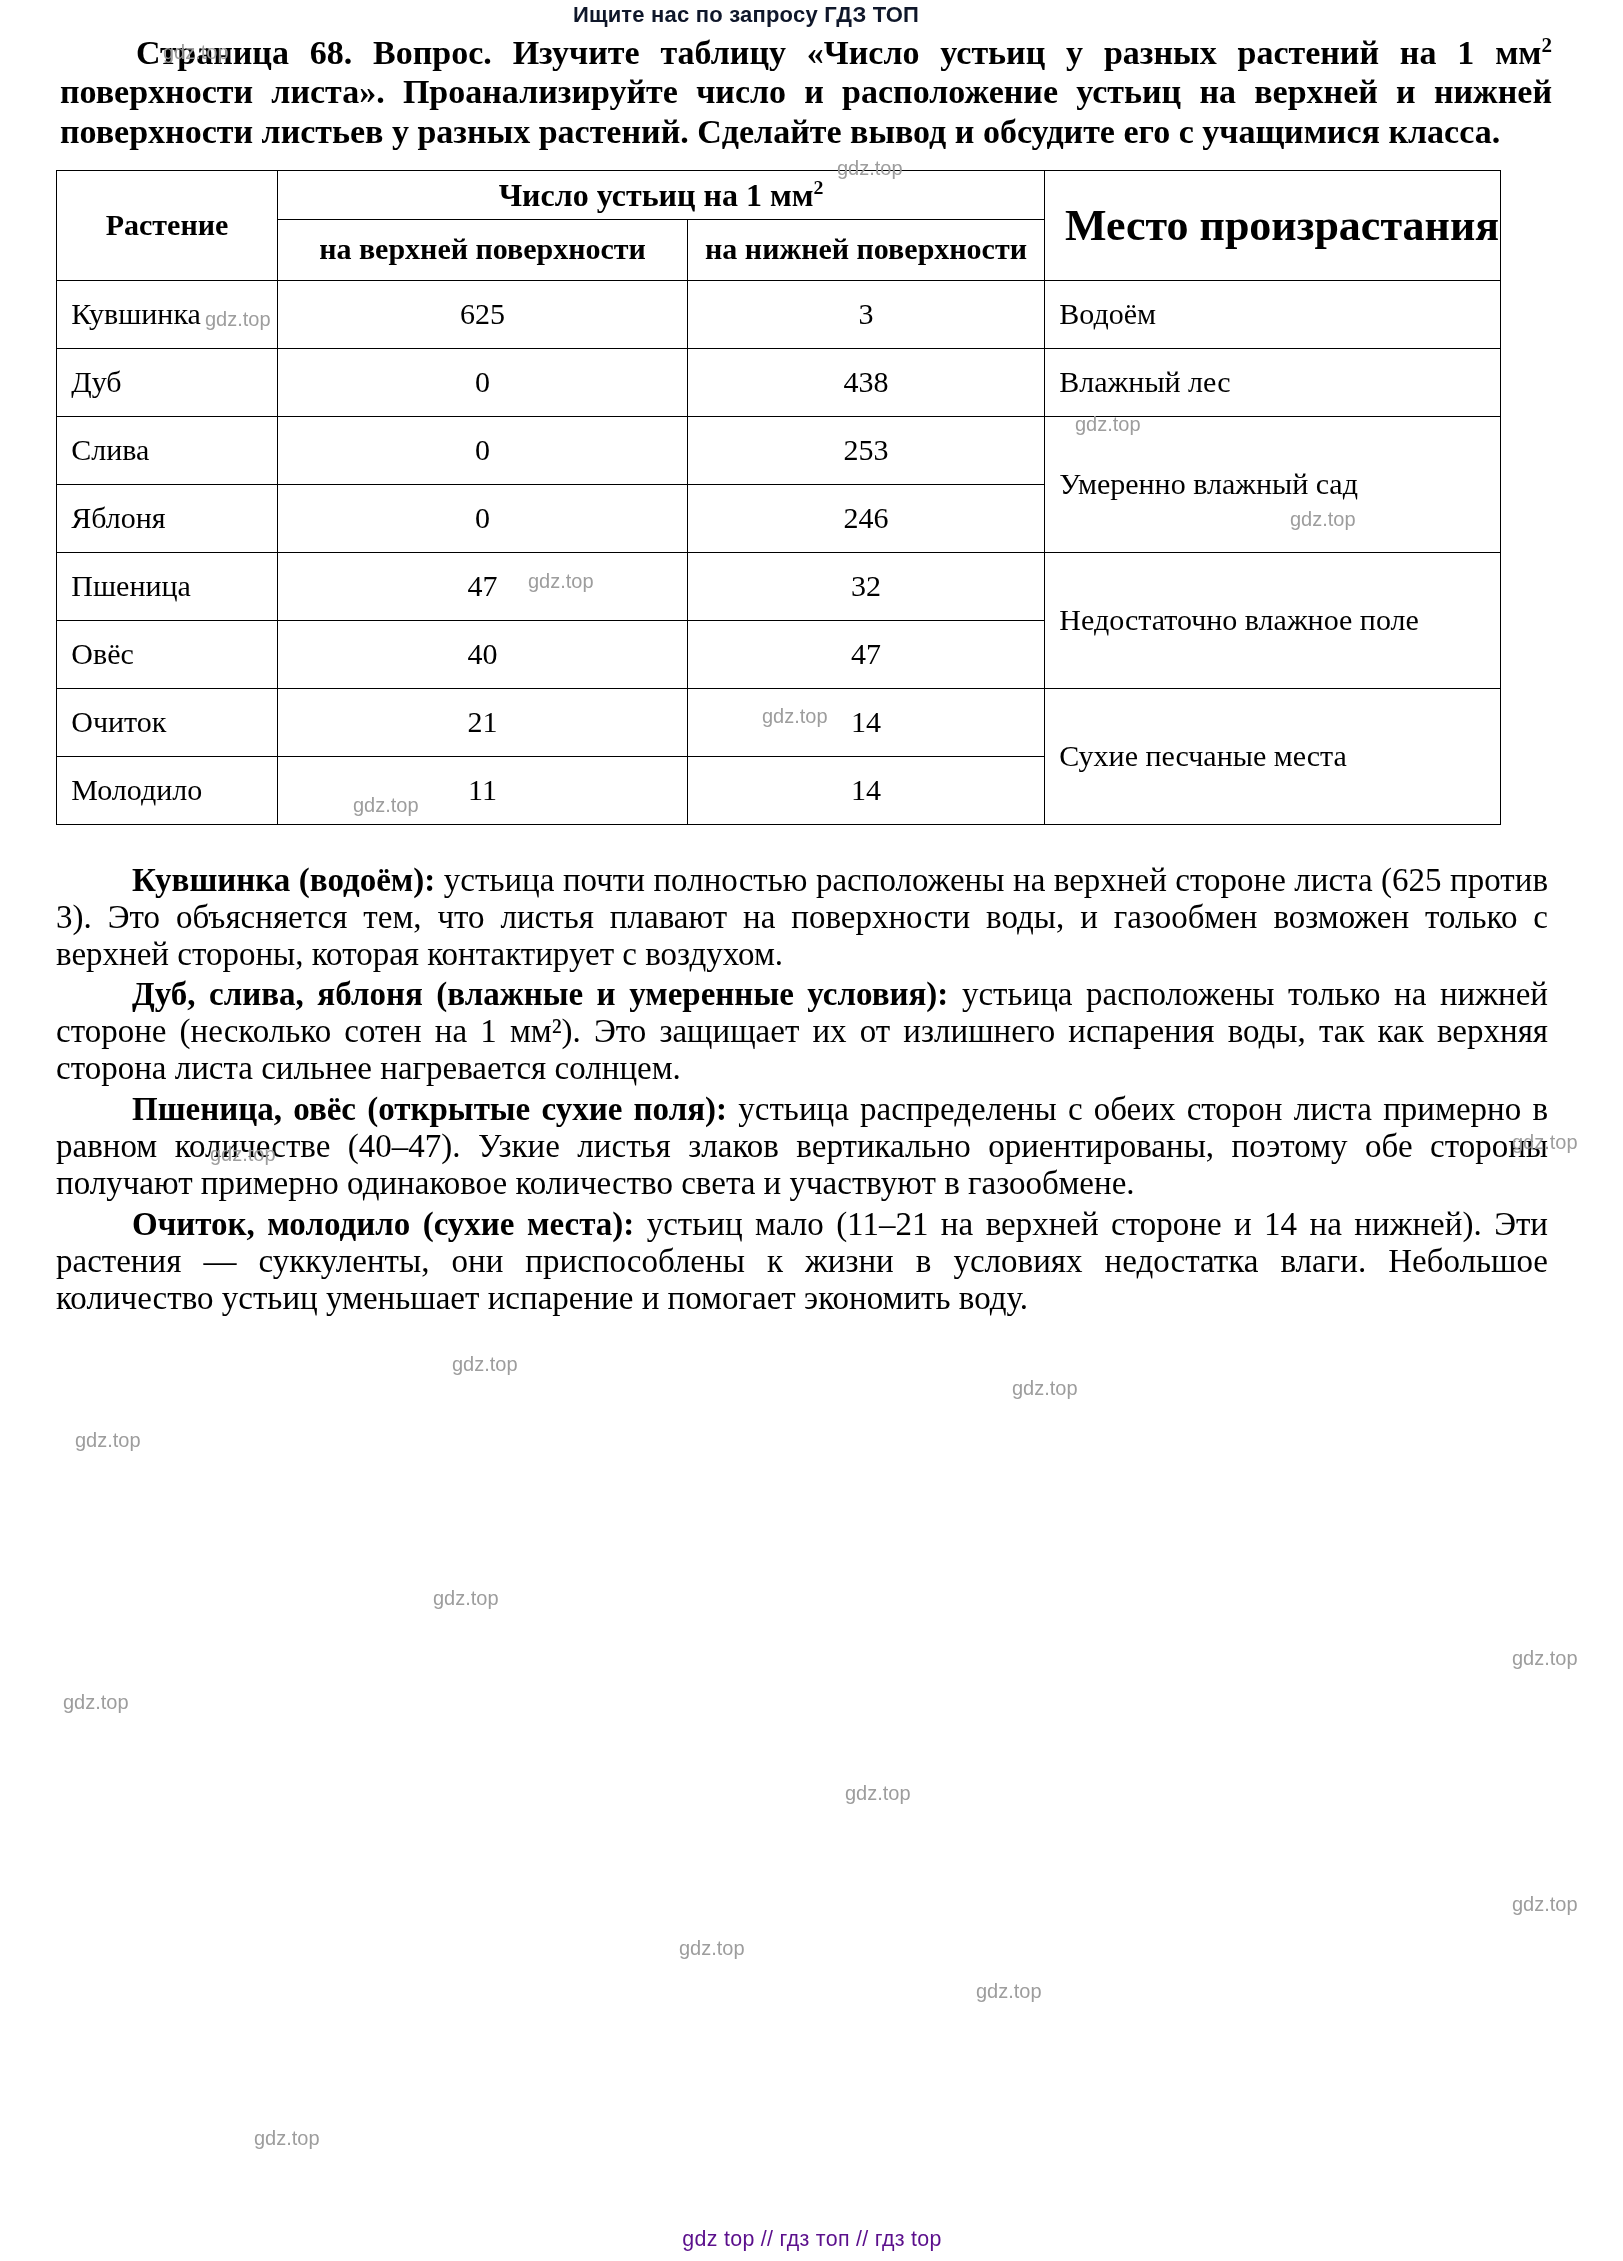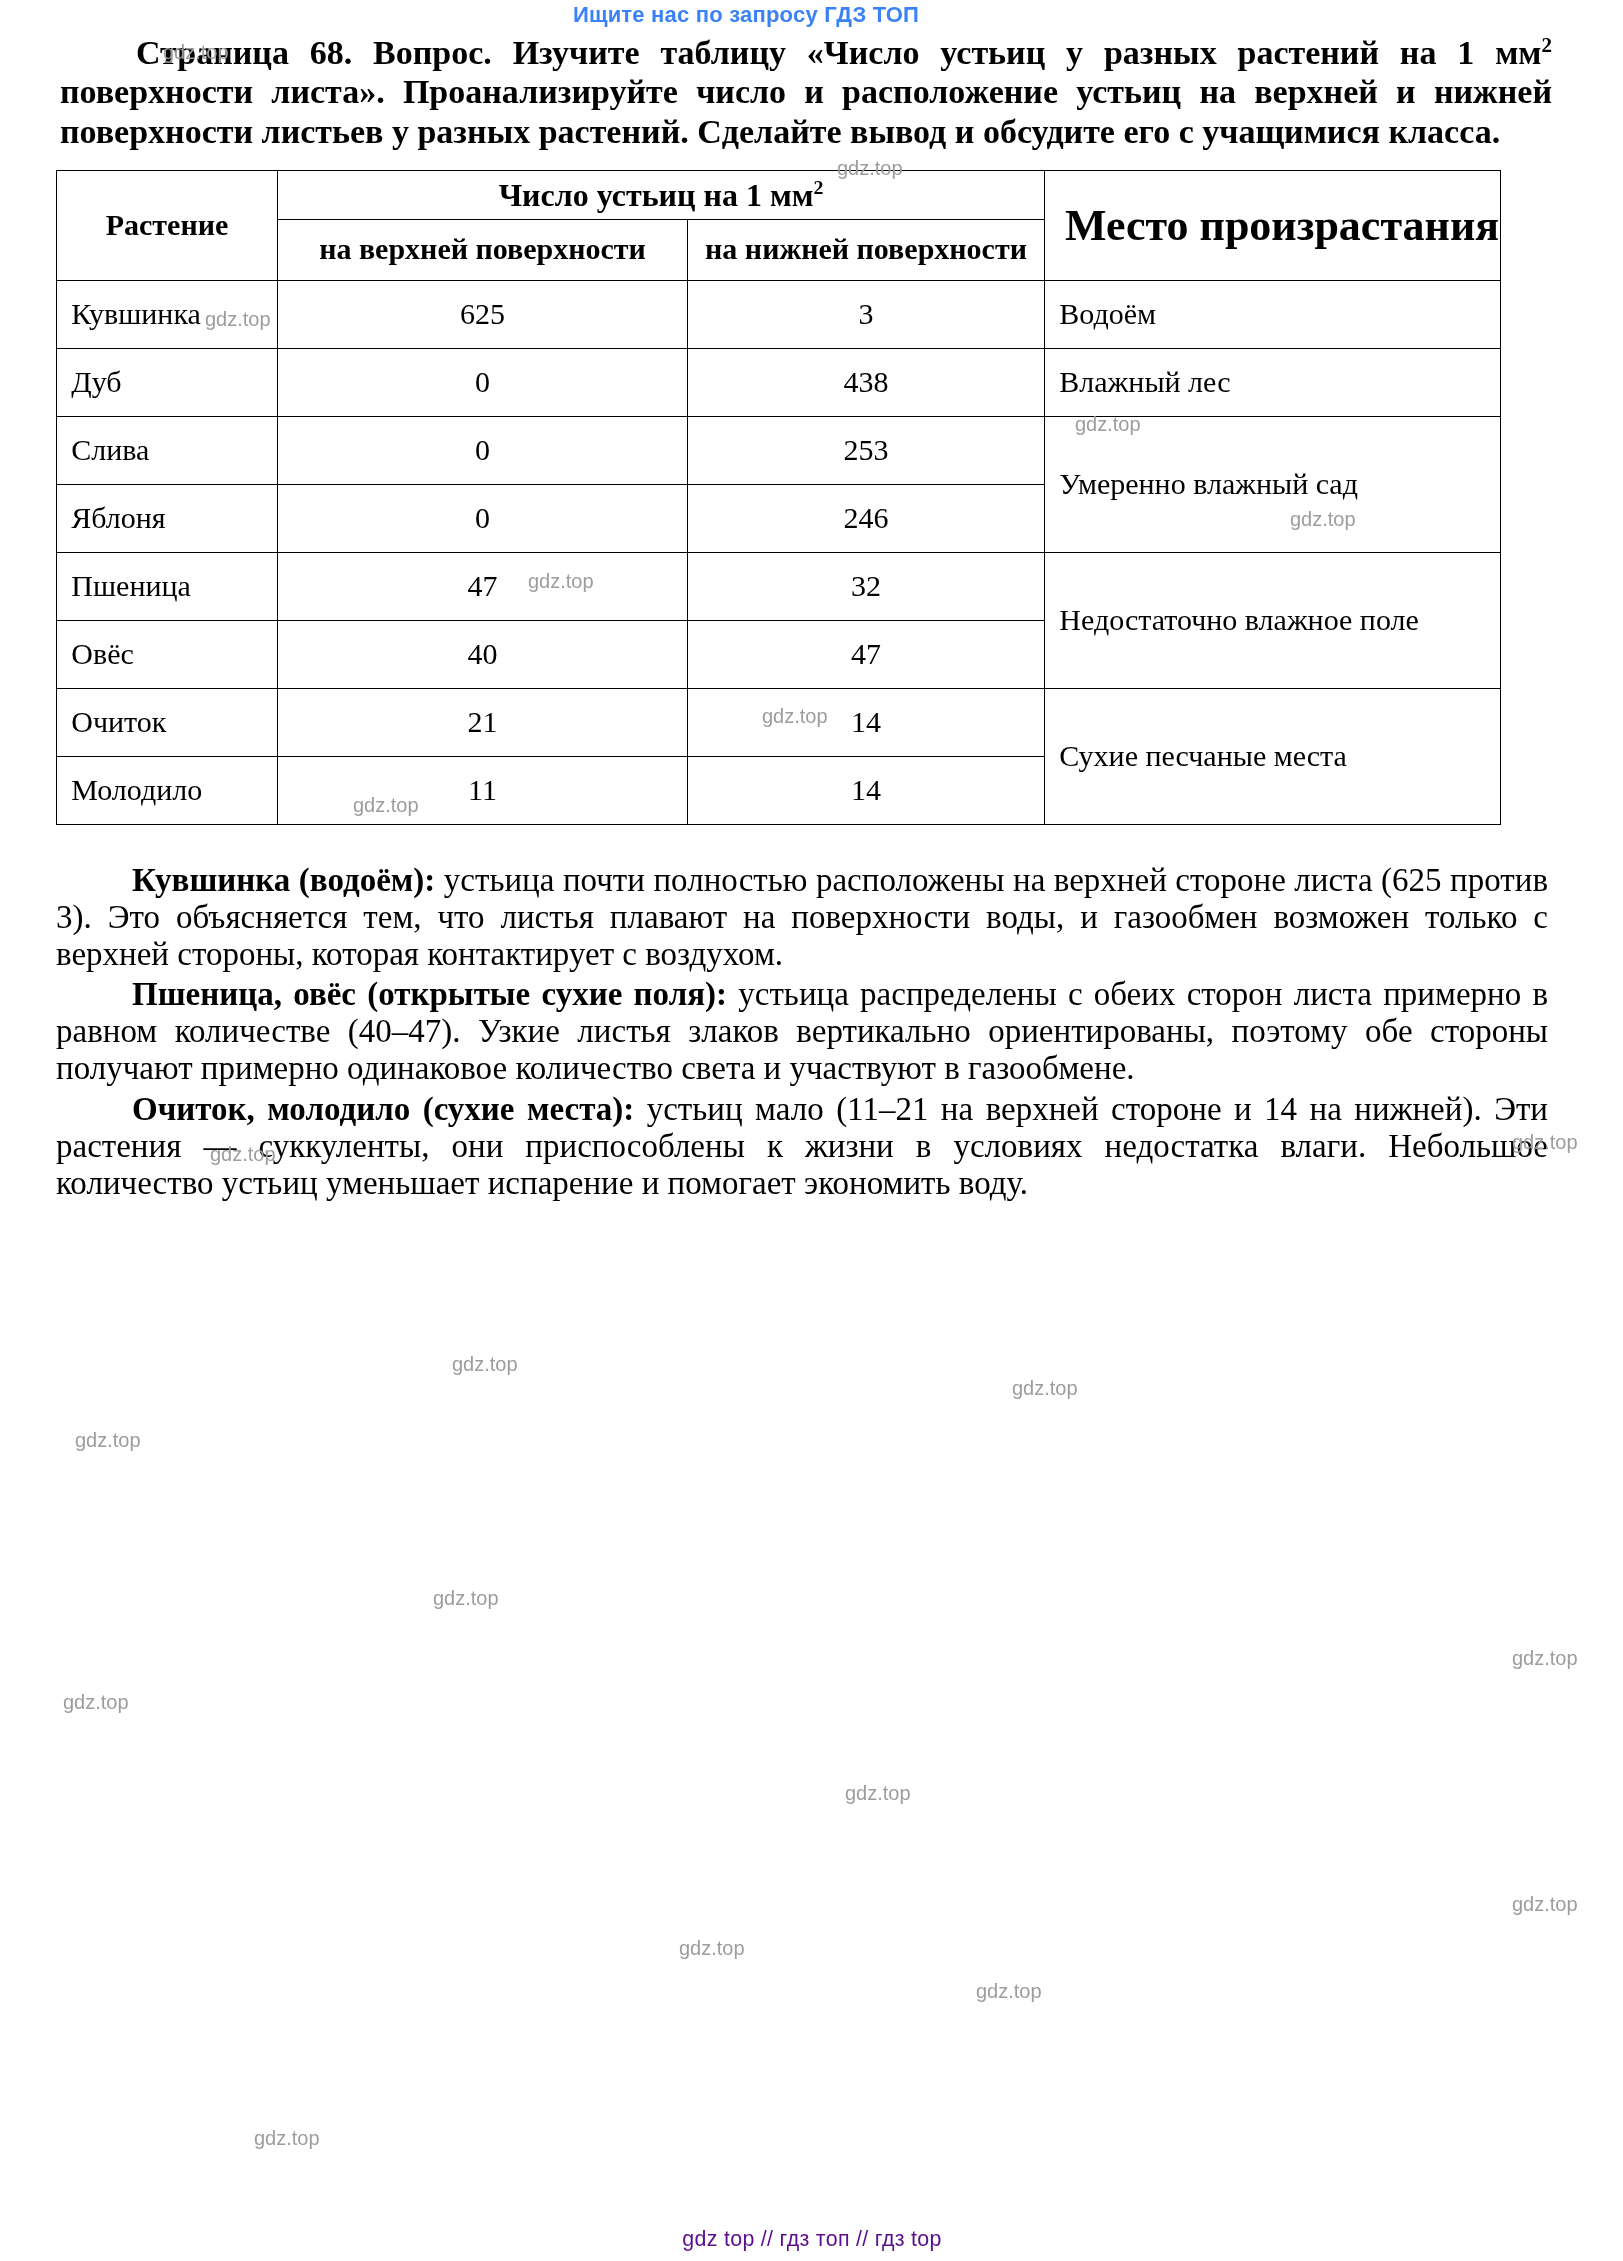--- a/index.html
+++ b/index.html
@@ -19,21 +19,21 @@
   
   .promo-banner {
     position: absolute;
     top: 1.6px;
     left: 0;
     width: 1492px;
     text-align: center;
     font-family: "Liberation Sans", sans-serif;
     font-weight: bold;
     font-size: 22px;
-    color: #3b82f6;
+    color: #0f172a;
     letter-spacing: 0.2px;
   }
 
   
   .page {
     position: absolute;
     left: 56px;
     top: 0;
     width: 1513px;
   }
@@ -197,20 +197,21 @@
           <td class="cell-plant">Молодило</td>
           <td class="cell-num">11</td>
           <td class="cell-num">14</td>
         </tr>
       </tbody>
   </table>
 
   <div class="body-text">
     <div id="answer-paragraphs">
         <p class="para indent"><b class="lead">Кувшинка (водоём):</b><span> устьица почти полностью расположены на верхней стороне листа (625 против 3). Это объясняется тем, что листья плавают на поверхности воды, и газообмен возможен только с верхней стороны, которая контактирует с воздухом.</span></p>
+        <p class="para indent"><b class="lead">Дуб, слива, яблоня (влажные и умеренные условия):</b><span> устьица расположены только на нижней стороне (несколько сотен на 1 мм²). Это защищает их от излишнего испарения воды, так как верхняя сторона листа сильнее нагревается солнцем.</span></p>
         <p class="para indent"><b class="lead">Пшеница, овёс (открытые сухие поля):</b><span> устьица распределены с обеих сторон листа примерно в равном количестве (40–47). Узкие листья злаков вертикально ориентированы, поэтому обе стороны получают примерно одинаковое количество света и участвуют в газообмене.</span></p>
         <p class="para indent"><b class="lead">Очиток, молодило (сухие места):</b><span> устьиц мало (11–21 на верхней стороне и 14 на нижней). Эти растения — суккуленты, они приспособлены к жизни в условиях недостатка влаги. Небольшое количество устьиц уменьшает испарение и помогает экономить воду.</span></p>
       </div>
   </div>
 
 </div>
 
 <div class="footer-links">gdz top  //  гдз топ  //  гдз top</div>
 
 <div id="watermark-layer">

